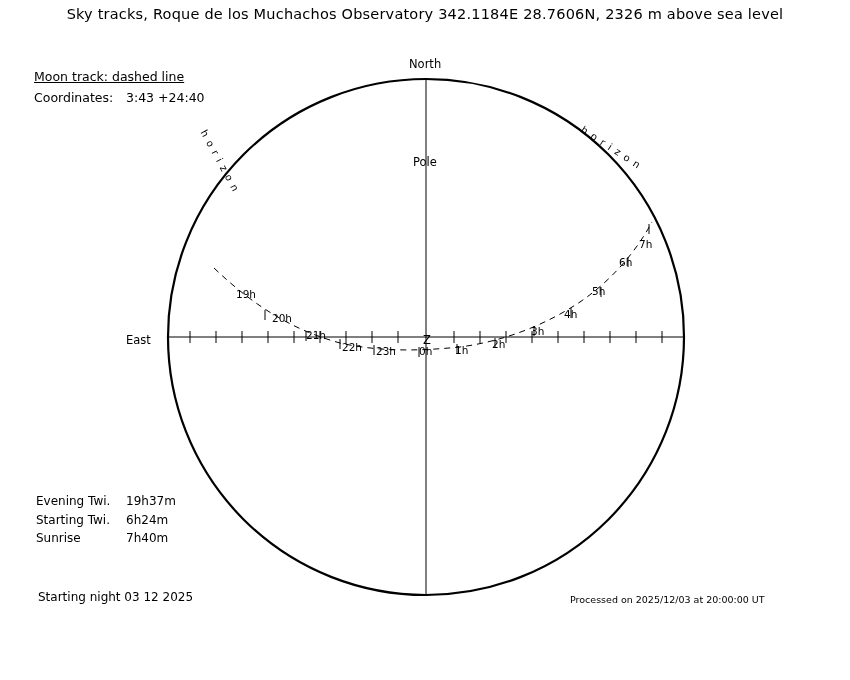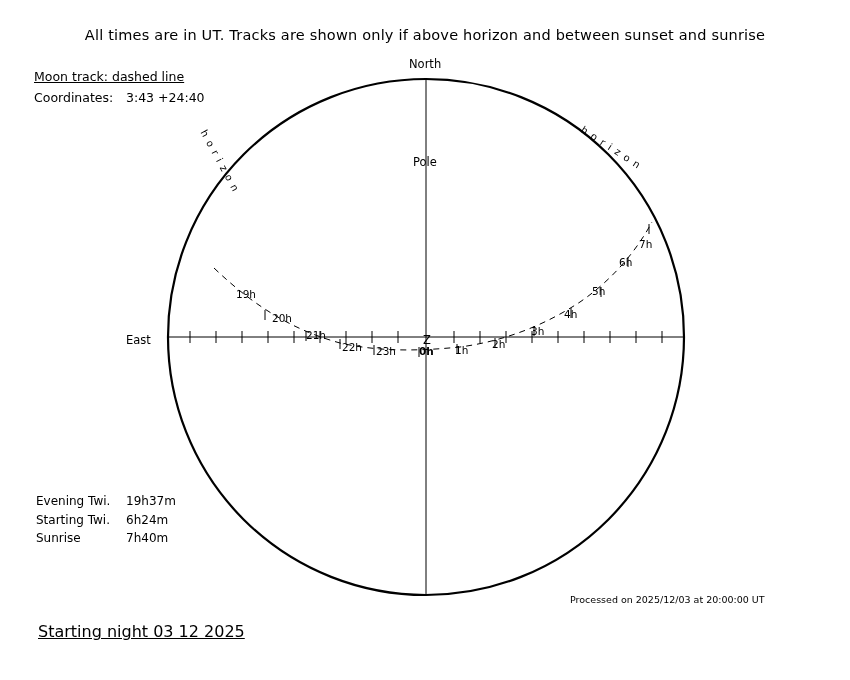--- a/index.html
+++ b/index.html
@@ -52,24 +52,23 @@
     font-size: 12px;
     line-height: 18.5px;
   }
   .twi-row { white-space: nowrap; display: block; }
   .twi-label { display: inline-block; width: 90px; }
   .twi-val { display: inline-block; }
 
   #starting-night {
     position: absolute;
     left: 38px;
-    top: 622px;
-    font-size: 16px;
-    white-space: nowrap;
-    text-decoration: underline;
+    top: 590px;
+    font-size: 12px;
+    white-space: nowrap;
   }
   #processed-on {
     position: absolute;
     left: 570px;
     top: 594px;
     font-size: 9.5px;
     white-space: nowrap;
   }
 
   .cardinal {
@@ -104,21 +103,21 @@
     position: absolute;
     font-size: 10.5px;
     white-space: nowrap;
   }
 </style>
 </head>
 <body>
 
 <div id="chart-root">
 
-  <div class="hdr" id="hdr-line2">All times are in UT. Tracks are shown only if above horizon and between sunset and sunrise</div>
+  <div class="hdr" id="hdr-line1">Sky tracks, Roque de los Muchachos Observatory 342.1184E  28.7606N, 2326 m above sea level</div>
 
   <div class="info-block">
     <span class="info-row">Moon track: dashed line</span>
     <span class="info-row">
       <span class="info-label lbl-w1">Coordinates:</span><span class="info-val">3:43 +24:40</span>
     </span>
   </div>
 
   <div class="twi-block">
     <span class="twi-row">
@@ -188,21 +187,21 @@
   <div class="cardinal" id="label-zenith">Z</div>
 
   <div class="hlabel" id="horizon-left">h o r i z o n</div>
   <div class="hlabel" id="horizon-right">h o r i z o n</div>
 
   <div class="hourlbl" style="left:236px;top:288px;">19h</div>
   <div class="hourlbl" style="left:272px;top:312px;">20h</div>
   <div class="hourlbl" style="left:306px;top:329px;">21h</div>
   <div class="hourlbl" style="left:342px;top:341px;">22h</div>
   <div class="hourlbl" style="left:376px;top:345px;">23h</div>
-  <div class="hourlbl" style="left:419px;top:345px;font-weight:bold;">0h</div>
+  <div class="hourlbl" style="left:419px;top:345px;">0h</div>
   <div class="hourlbl" style="left:455px;top:344px;">1h</div>
   <div class="hourlbl" style="left:492px;top:338px;">2h</div>
   <div class="hourlbl" style="left:531px;top:325px;">3h</div>
   <div class="hourlbl" style="left:564px;top:308px;">4h</div>
   <div class="hourlbl" style="left:592px;top:285px;">5h</div>
   <div class="hourlbl" style="left:619px;top:256px;">6h</div>
   <div class="hourlbl" style="left:639px;top:238px;text-align:center;">7h</div>
 
 </div>
 

